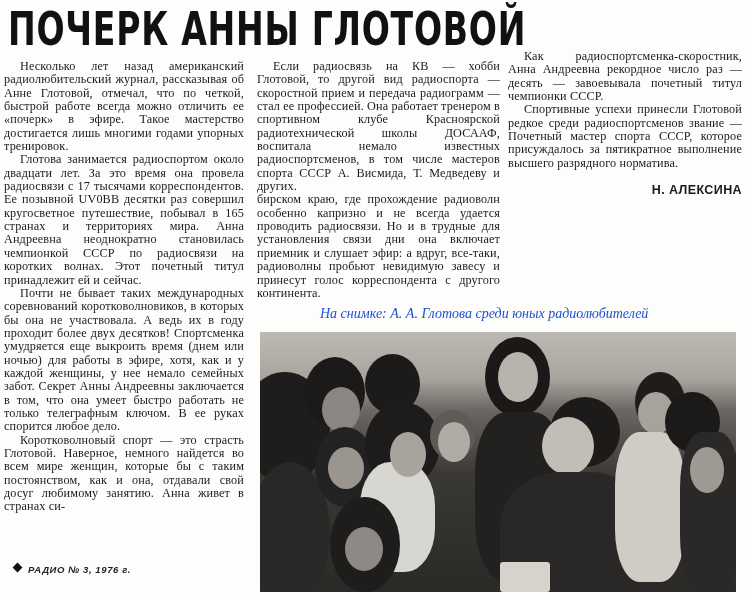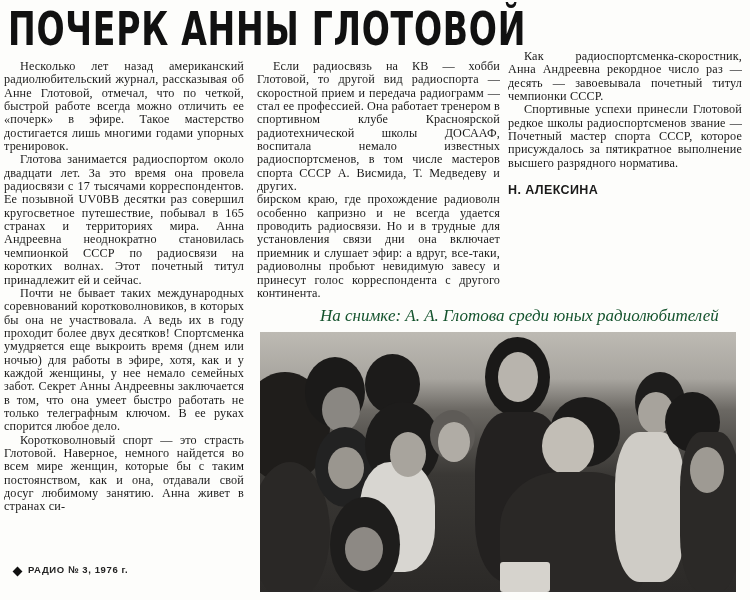--- a/index.html
+++ b/index.html
@@ -27,43 +27,43 @@
       font-size: 12.2px;
       line-height: 13.35px;
       text-align: justify;
       letter-spacing: 0.15px;
     }
     .col p { margin: 0; text-indent: 16px; }
     .col1 { left: 4px; top: 60px; width: 240px; }
     .col2 { left: 257px; top: 60px; width: 243px; }
     .col3 { left: 508px; top: 50px; width: 234px; }
     .author {
-      text-align: left; text-indent: 0 !important;
+      text-align: right; text-indent: 0 !important;
       font-family: "Liberation Sans", "DejaVu Sans", sans-serif;
       font-weight: bold; font-size: 12.5px; letter-spacing: 0.4px;
       margin-top: 14px !important;
     }
     .caption {
       position: absolute; left: 320px; top: 306px; width: 420px;
-      font-style: italic; font-size: 17px;
-      color: #14532d;
+      font-style: italic; font-size: 14px;
+      color: #1d4ed8;
       white-space: nowrap;
     }
     .photo {
       position: absolute; left: 260px; top: 332px; width: 476px; height: 260px;
       background: linear-gradient(180deg, #bdbab3 0%, #a8a59f 18%, #6b6863 30%, #3a3835 55%, #2b2927 100%);
       overflow: hidden;
     }
     .photo .blob { position: absolute; border-radius: 50%; }
     .footer {
       position: absolute; left: 14px; top: 564px;
       font-family: "Liberation Sans", "DejaVu Sans", sans-serif;
       font-weight: bold; font-size: 9.5px; letter-spacing: 0.6px;
       color: #222;
-      display: flex; align-items: flex-end; gap: 7px;
+      display: flex; align-items: flex-start; gap: 7px; font-style: italic;
     }
     .diamond {
       width: 7px; height: 7px; background: #111; transform: rotate(45deg);
       display: inline-block;
     }
   </style>
 </head>
 <body>
 
 <div class="page">
@@ -77,21 +77,21 @@
     <p>Коротковолновый спорт — это страсть Глотовой. Наверное, немного найдется во всем мире женщин, которые бы с таким постоянством, как и она, отдавали свой досуг любимому занятию. Анна живет в странах си-</p>
   </div>
 
   <div class="col col2">
     <p>Если радиосвязь на КВ — хобби Глотовой, то другой вид радиоспорта — скоростной прием и передача радиограмм — стал ее профессией. Она работает тренером в спортивном клубе Красноярской радиотехнической школы ДОСААФ, воспитала немало известных радиоспортсменов, в том числе мастеров спорта СССР А. Висмида, Т. Медведеву и других.</p>
     <p style="text-indent:0">бирском краю, где прохождение радиоволн особенно капризно и не всегда удается проводить радиосвязи. Но и в трудные для установления связи дни она включает приемник и слушает эфир: а вдруг, все-таки, радиоволны пробьют невидимую завесу и принесут голос корреспондента с другого континента.</p>
   </div>
 
   <div class="col col3">
     <p>Как радиоспортсменка-скоростник, Анна Андреевна рекордное число раз — десять — завоевывала почетный титул чемпионки СССР.</p>
-    <p>Спортивные успехи принесли Глотовой редкое школы радиоспортсменов звание — Почетный мастер спорта СССР, которое присуждалось за пятикратное выполнение высшего разрядного норматива.</p>
+    <p>Спортивные успехи принесли Глотовой редкое среди радиоспортсменов звание — Почетный мастер спорта СССР, которое присуждалось за пятикратное выполнение высшего разрядного норматива.</p>
     <p class="author">Н. АЛЕКСИНА</p>
   </div>
 
   <div class="caption">На снимке: А. А. Глотова среди юных радиолюбителей</div>
 
   <div class="photo" title="Group photo: woman seated among children">
 
     <div class="blob" style="left:-20px;top:40px;width:90px;height:110px;background:#1f1d1b;"></div>
     <div class="blob" style="left:-10px;top:130px;width:80px;height:140px;background:#2a2826;"></div>
     <div class="blob" style="left:45px;top:25px;width:60px;height:70px;background:#1b1a19;"></div>

